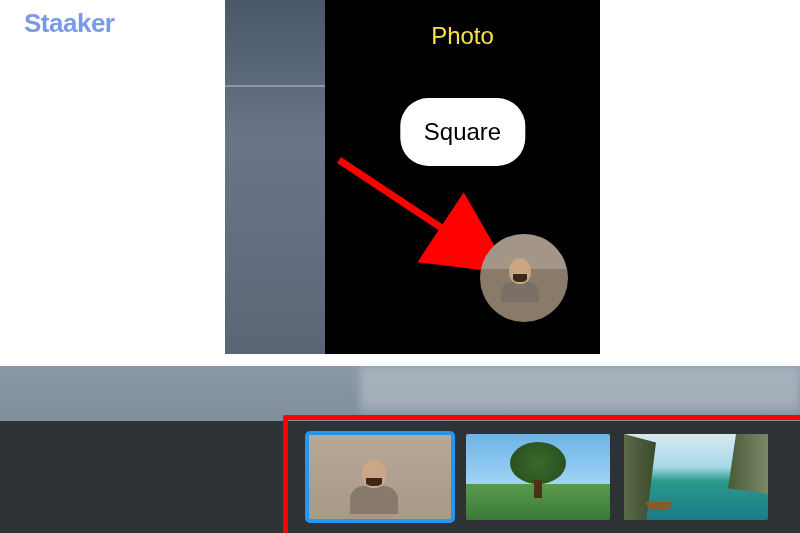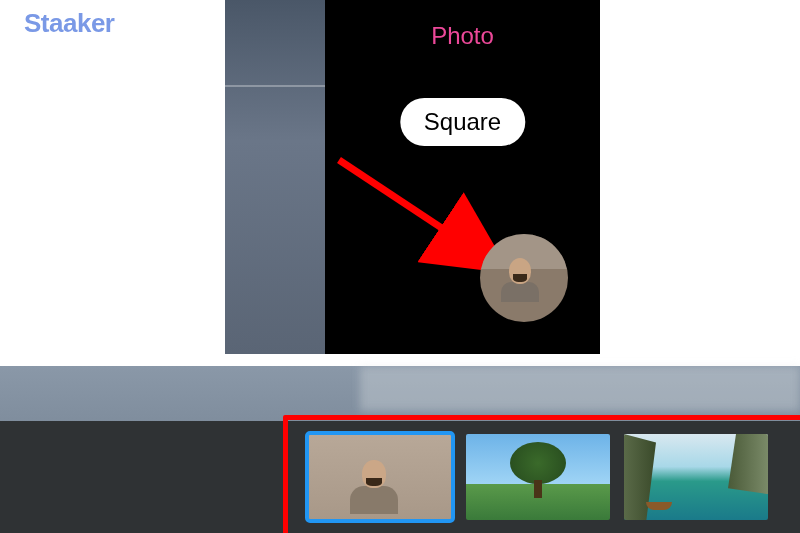--- a/index.html
+++ b/index.html
@@ -5,22 +5,22 @@
     * { margin: 0; padding: 0; box-sizing: border-box; }
     body { width: 800px; height: 533px; background: #fff; font-family: -apple-system, Arial, sans-serif; position: relative; }
     
     .watermark { position: absolute; top: 8px; left: 24px; font-size: 26px; font-weight: 600; color: #7a99e6; letter-spacing: -0.5px; }
     
     .top-panel { position: absolute; top: 0; left: 225px; width: 375px; height: 354px; display: flex; }
     .top-left { width: 100px; height: 100%; background: linear-gradient(180deg, #4a5768 0%, #6a7688 40%, #5a6575 100%); position: relative; filter: blur(0.5px); }
     .top-left::after { content: ''; position: absolute; top: 85px; left: 0; right: 0; height: 2px; background: rgba(255,255,255,0.3); }
     .top-right { flex: 1; background: #000; position: relative; }
     
-    .mode-label { position: absolute; top: 22px; left: 50%; transform: translateX(-50%); color: #ec4899; font-size: 24px; font-weight: 400; }
-    .square-pill { position: absolute; top: 98px; left: 50%; transform: translateX(-50%); background: #fff; color: #000; font-size: 24px; font-weight: 500; padding: 10px 24px; border-radius: 28px; }
+    .mode-label { position: absolute; top: 22px; left: 50%; transform: translateX(-50%); color: #fde047; font-size: 24px; font-weight: 400; }
+    .square-pill { position: absolute; top: 98px; left: 50%; transform: translateX(-50%); background: #fff; color: #000; font-size: 24px; font-weight: 500; padding: 20px 24px; border-radius: 28px; }
     
     .arrow-svg { position: absolute; top: 152px; left: 8px; width: 182px; height: 130px; pointer-events: none; }
     
     .thumb-circle { position: absolute; bottom: 32px; right: 32px; width: 88px; height: 88px; border-radius: 50%; overflow: hidden; background: #8a7a6a; }
     .mini-person { position: absolute; left: 50%; top: 52%; transform: translate(-50%,-50%); }
     .mini-head { width: 22px; height: 26px; background: #c9a584; border-radius: 50% 50% 45% 45%; position: relative; }
     .mini-head::after { content: ''; position: absolute; bottom: 2px; left: 4px; right: 4px; height: 8px; background: #3a2a1a; border-radius: 0 0 40% 40%; }
     .mini-body { width: 38px; height: 20px; background: #7a7066; border-radius: 10px 10px 0 0; margin-top: -2px; margin-left: -8px; }
     .thumb-circle::before { content:''; position:absolute; top:0; left:0; right:0; height:40%; background: rgba(200,190,180,0.4); }
     

